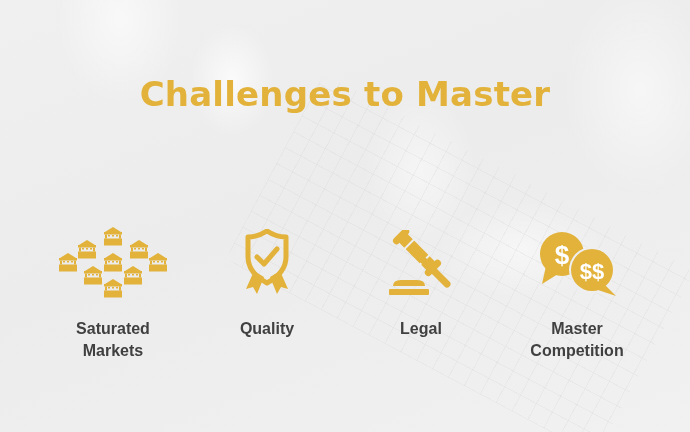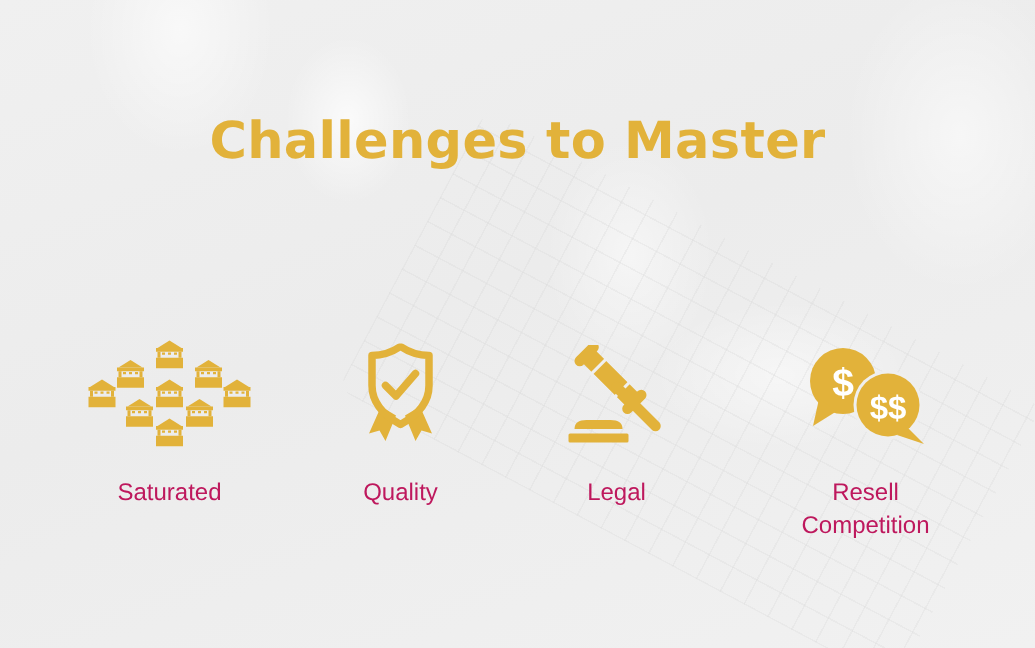--- a/index.html
+++ b/index.html
@@ -48,30 +48,30 @@
       top: 226px;
       width: 150px;
       text-align: center;
     }
     .feature .icon-wrap {
       height: 76px;
       display: flex; align-items: center; justify-content: center;
     }
     .feature .label {
       margin-top: 16px;
-      color: #be185d;
+      color: #404040;
       font-family: "Liberation Sans", sans-serif;
-      font-weight: normal;
+      font-weight: bold;
       font-size: 16px;
       line-height: 22px;
     }
     .feature .label span { display: block; }
     #f1 { left: 38px; }
     #f2 { left: 192px; }
-    #f3 { left: 336px; text-align: center; }
+    #f3 { left: 346px; text-align: center; }
     #f4 { left: 502px; }
   </style>
 </head>
 <body>
 
 <div class="bg"></div>
 <div class="keyboard"></div>
 
 <h1 class="title">
   <span>Challenges to Master</span>
@@ -98,20 +98,21 @@
       <use href="#stall" x="1" y="27"></use>
       <use href="#stall" x="46" y="27"></use>
       <use href="#stall" x="91" y="27"></use>
       <use href="#stall" x="26" y="40"></use>
       <use href="#stall" x="66" y="40"></use>
       <use href="#stall" x="46" y="53"></use>
     </svg>
   </div>
   <div class="label">
     <span>Saturated</span>
+    <span>Markets</span>
   </div>
 </div>
 
 <div class="feature" id="f2">
   <div class="icon-wrap">
     <svg width="50" height="70" viewBox="0 0 50 70">
       <path d="M12 42 L4 60 L11 58 L15 65 L22 48 Z" fill="#e2b23a"></path>
       <path d="M38 42 L46 60 L39 58 L35 65 L28 48 Z" fill="#e2b23a"></path>
       <path d="M25 2 C31 6 38 8 44 8 L44 28 C44 40 36 48 25 54 C14 48 6 40 6 28 L6 8 C12 8 19 6 25 2 Z" fill="none" stroke="#e2b23a" stroke-width="5" stroke-linejoin="round"></path>
       <path d="M15 28 L22 35 L35 20" fill="none" stroke="#e2b23a" stroke-width="5" stroke-linecap="round" stroke-linejoin="round"></path>
@@ -148,16 +149,16 @@
       <circle cx="28" cy="26" r="22" fill="#e2b23a"></circle>
       <path d="M12 38 L8 56 L24 46 Z" fill="#e2b23a"></path>
       <text x="28" y="36" text-anchor="middle" font-family="Liberation Sans, sans-serif" font-size="26" font-weight="bold" fill="#ffffff">$</text>
       <circle cx="58" cy="42" r="23" fill="#efefef"></circle>
       <circle cx="58" cy="42" r="21" fill="#e2b23a"></circle>
       <path d="M70 56 L82 68 L64 62 Z" fill="#e2b23a"></path>
       <text x="58" y="51" text-anchor="middle" font-family="Liberation Sans, sans-serif" font-size="22" font-weight="bold" fill="#ffffff">$$</text>
     </svg>
   </div>
   <div class="label">
-    <span>Resell</span>
+    <span>Master</span>
     <span>Competition</span>
   </div>
 </div>
 
 </body></html>

